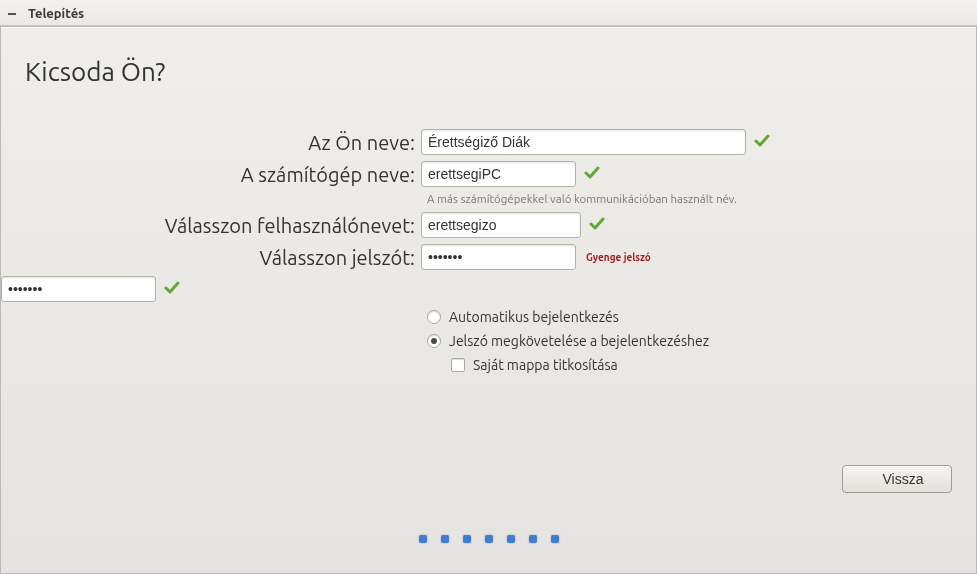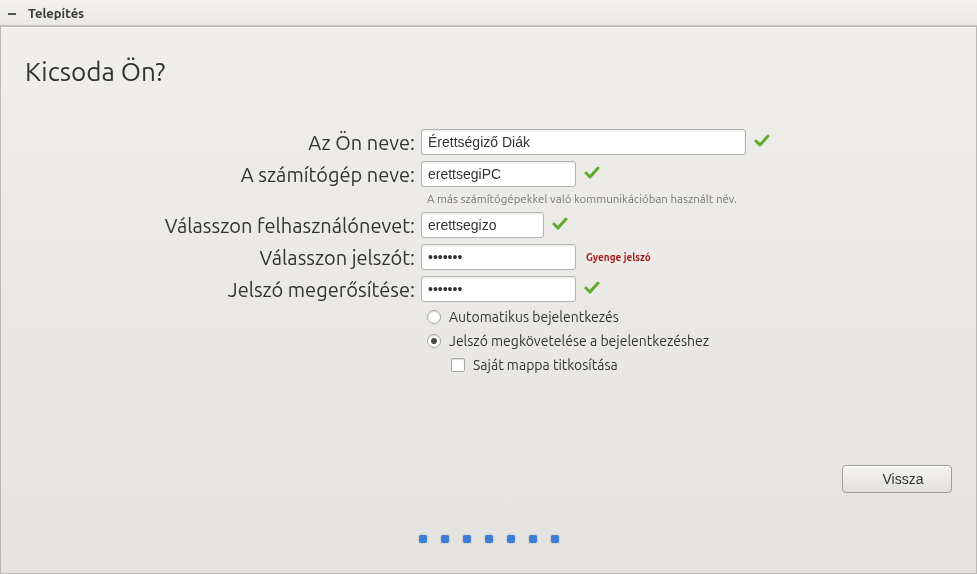--- a/index.html
+++ b/index.html
@@ -57,21 +57,21 @@
     border: 1px solid #b4b2ad;
     border-radius: 3px;
     background: #fff;
     padding: 2px 6px;
     font-size: 14px;
     box-shadow: inset 0 1px 2px rgba(0,0,0,0.1);
     color: #333;
   }
   .input-name { width: 325px; }
   .input-computer { width: 155px; }
-  .input-user { width: 123px; }
+  .input-user { width: 160px; }
   .input-pass { width: 155px; }
   .check-svg { margin-left: 8px; }
   .help-text {
     font-size: 11.5px; color: #777;
     margin-left: 426px;
     padding: 2px 0 4px 0;
   }
   .strength {
     margin-left: 10px; font-size: 10px; font-weight: bold; color: #a61b1b;
   }
@@ -174,21 +174,20 @@
       </span>
     </div>
 
     <div class="row">
       <div class="label">Válasszon jelszót:</div>
       <input type="text" class="input-pass" value="•••••••" style="">
       <span class="strength">Gyenge jelszó</span>
     </div>
 
     <div class="row">
-      <div class="label">Jelszó megerősítése:</div>
       <input type="text" class="input-pass" value="•••••••" style="">
       <span class="check-svg">
         <svg width="16" height="16" viewBox="0 0 16 16">
             <path d="M2 8 L6 12 L14 3" stroke="#5faa2f" stroke-width="3" fill="none" stroke-linecap="round" stroke-linejoin="round"></path>
           </svg>
       </span>
     </div>
 
     <div class="radio-row">
       <span class="radio"></span>

